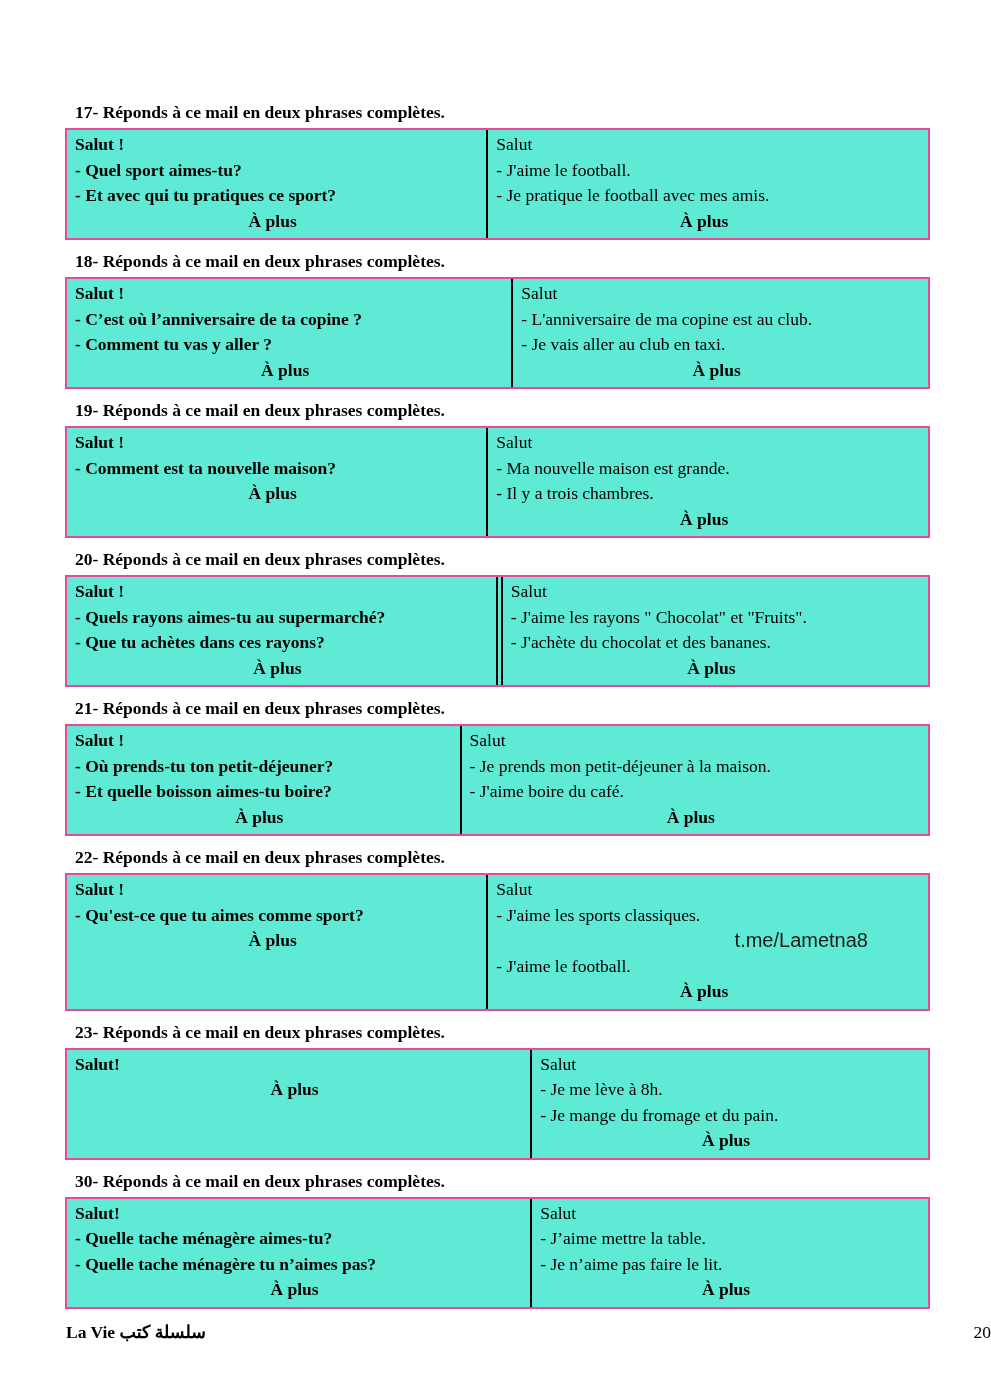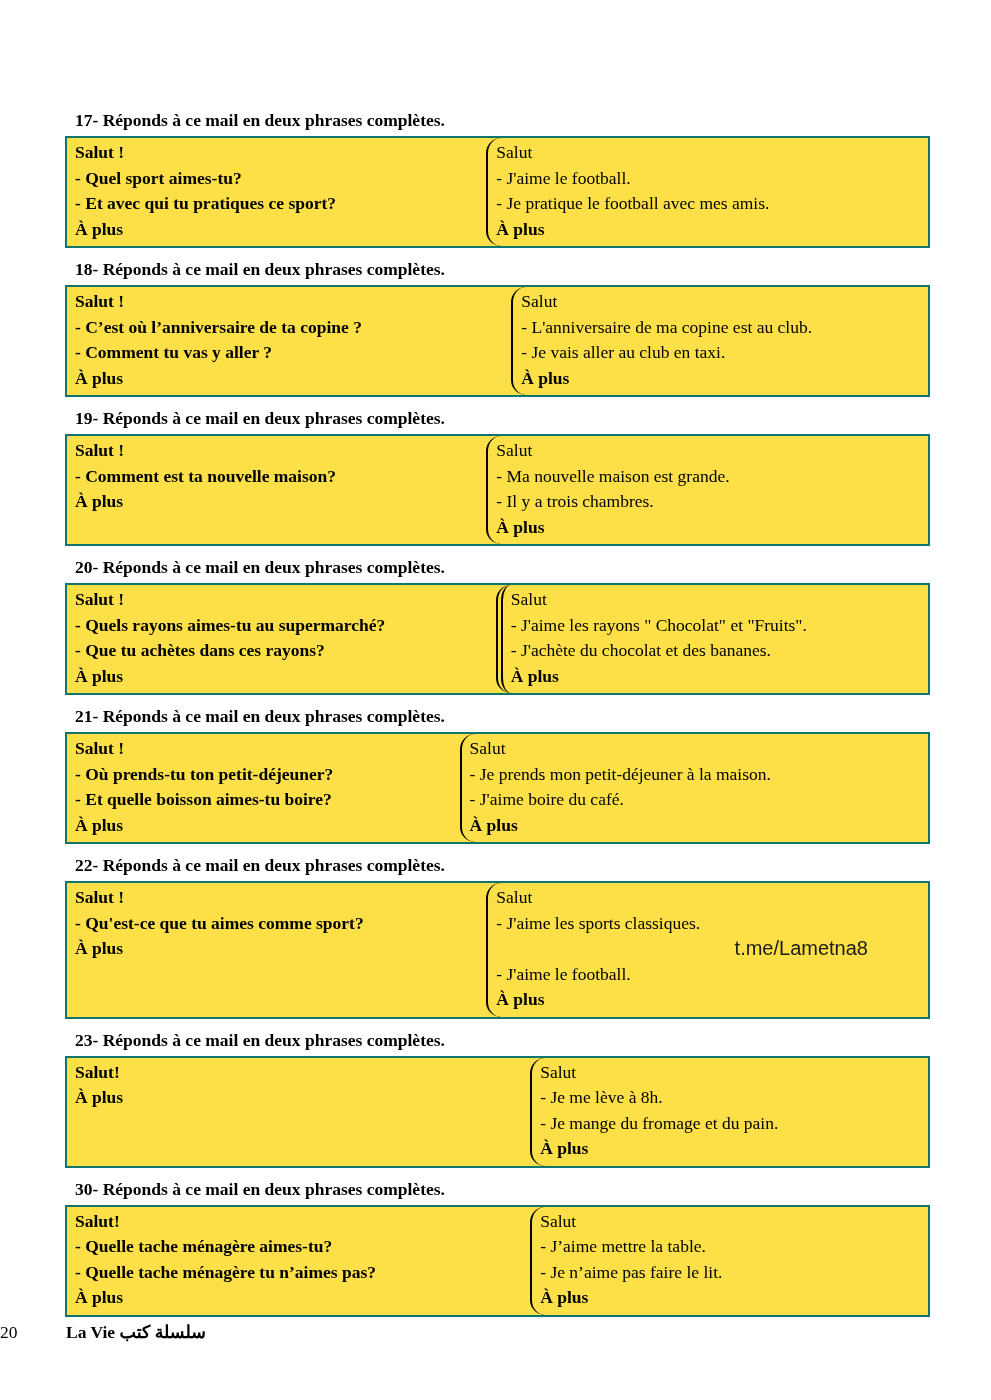--- a/index.html
+++ b/index.html
@@ -17,48 +17,47 @@
   }
   .page {
     padding: 92px 61px 0 65px;
   }
   .exercise-title {
     font-size: 17.5px;
     font-weight: bold;
     margin: 9px 0 3px 10px;
     line-height: 25px;
   }
-  .exercise:first-child .exercise-title { margin-top: 16px; }
+  .exercise:first-child .exercise-title { margin-top: 8px; }
   .mail-table {
     display: flex;
-    border: 2px solid #0f766e;
-    background: #fde047;
+    border: 2px solid #ec4899;
+    background: #5eead4;
   }
   .cell {
     box-sizing: border-box;
     padding: 2px 8px 4px 8px;
     font-size: 17.5px;
     line-height: 25.5px;
   }
   .question-box {
     flex: none;
     font-weight: bold;
   }
   .answer-box {
     flex: 1;
     border-left: 2px solid #000;
     font-weight: normal;
-    border-radius: 15px;
   }
   .answer-box.double {
     border-left: 7px double #000;
   }
   .closing {
     font-weight: bold;
-    text-align: left;
+    text-align: center;
     padding-right: 8px;
   }
   .q-line, .a-line, .greeting { white-space: normal; }
   .watermark {
     font-family: "Liberation Sans", sans-serif;
     font-size: 20px;
     font-weight: normal;
     text-align: right;
     padding-right: 52px;
     color: #1a1a1a;
@@ -73,21 +72,21 @@
   }
   .footer-left {
     position: absolute;
     left: 66px;
     font-weight: bold;
   }
   .footer-page {
     position: absolute;
     left: 0;
     right: 0;
-    text-align: left;
+    text-align: right;
   }
 </style>
 </head>
 <body>
 
 <div class="page">
   <main>
   <section class="exercise">
     <h2 class="exercise-title">17- Réponds à ce mail en deux phrases complètes.</h2>
     <div class="mail-table">

